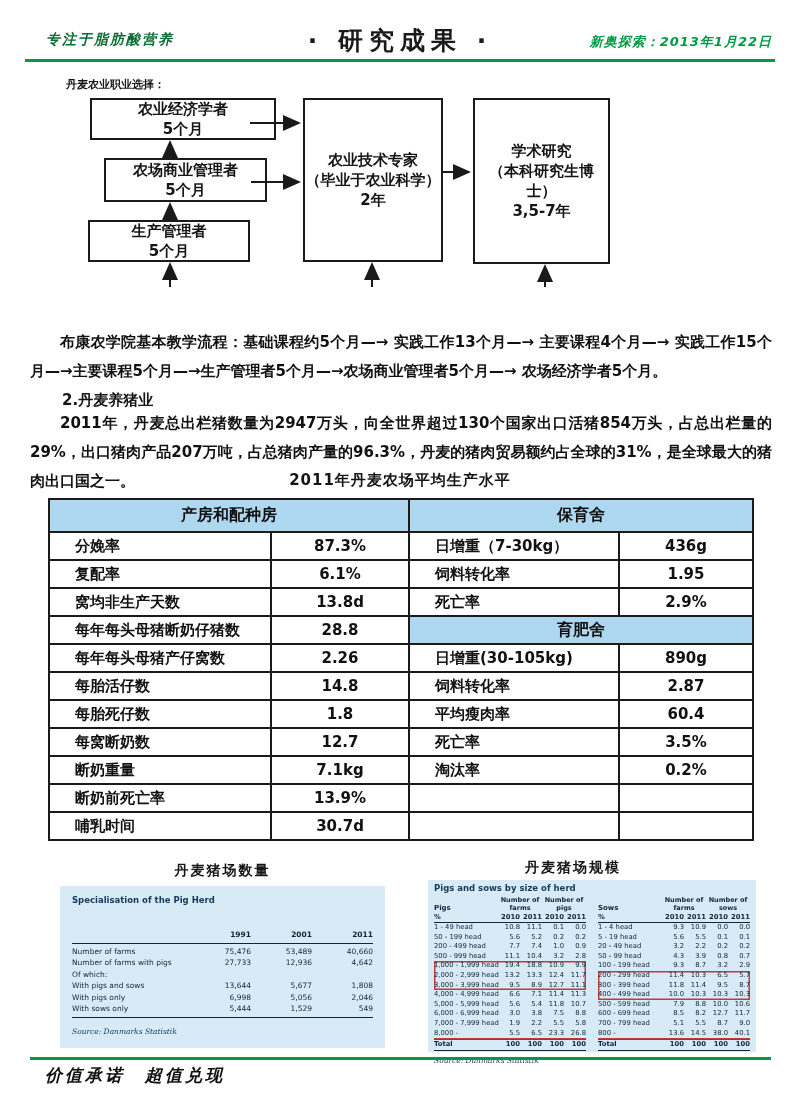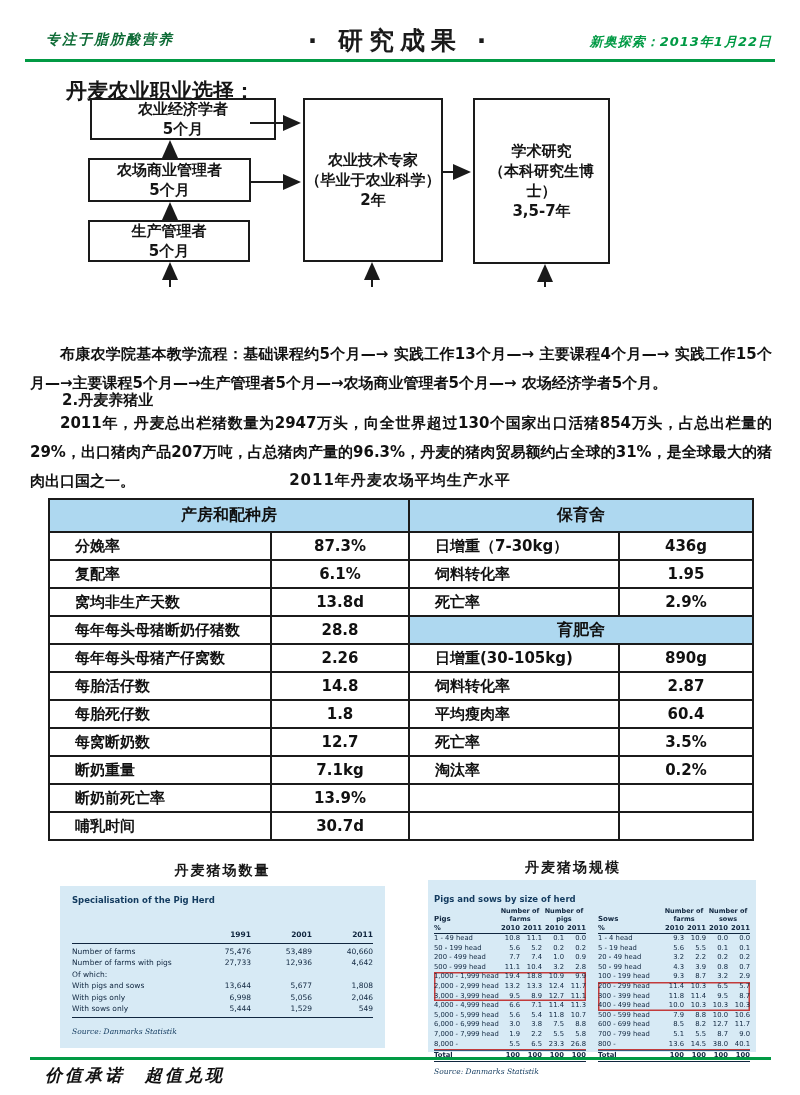--- a/index.html
+++ b/index.html
@@ -10,39 +10,39 @@
   
   .hdr-left  { position:absolute; left:46px; top:31px; font-size:14px; font-weight:bold;
                font-style:italic; color:#0d6b35; letter-spacing:2px; }
   .hdr-center{ position:absolute; left:0; top:24px; width:100%; text-align:center;
                font-size:25px; font-weight:bold; color:#1a1a1a; letter-spacing:6px; }
   .hdr-right { position:absolute; right:28px; top:33px; font-size:13px; font-weight:bold;
                font-style:italic; color:#019a44; letter-spacing:1px; }
   .hdr-line  { position:absolute; left:25px; top:59px; width:750px; height:3px; background:#019a44; }
 
   
-  .fc-title { position:absolute; left:66px; top:77px; font-size:21px; font-weight:bold; }
+  .fc-title { position:absolute; left:66px; top:77px; font-size:11px; font-weight:bold; }
   .fc-box { position:absolute; border:2px solid #1a1a1a; background:#fff; display:flex;
             flex-direction:column; align-items:center; justify-content:center;
             font-weight:bold; text-align:center; line-height:1.35; }
   .fc-box .l1 { font-size:15px; }
   .fc-box .l2, .fc-box .l3 { font-size:15px; }
   #box1 { left:90px;  top:98px;  width:186px; height:42px; }
-  #box2 { left:88px;  top:158px; width:163px; height:44px; }
+  #box2 { left:104px;  top:158px; width:163px; height:44px; }
   #box3 { left:88px;  top:220px; width:162px; height:42px; }
   #box4 { left:303px; top:98px;  width:140px; height:164px; font-size:16px; }
   #box5 { left:473px; top:98px;  width:137px; height:166px; font-size:16px; }
   #box6 { left:88px;  top:287px; width:534px; height:45px; }
   .fc-arrows { position:absolute; left:0; top:0; pointer-events:none; }
 
   
   .para { position:absolute; left:30px; width:742px; font-size:15px; font-weight:600;
           line-height:29px; text-align:justify; color:#111; }
   .para.indent { text-indent:2em; }
-  #p1 { top:340px; }
+  #p1 { top:328px; }
   .h2  { position:absolute; left:62px; top:391px; font-size:15px; font-weight:bold; }
   #p2 { top:409px; }
 
   
   .tbl-title { position:absolute; left:0; top:471px; width:100%; text-align:center;
                font-size:15px; font-weight:bold; letter-spacing:1px; }
   .main-table { position:absolute; left:48px; top:498px; width:704px; border-collapse:collapse;
                 table-layout:fixed; }
   .main-table th, .main-table td { border:2px solid #1b1b1b; font-weight:bold; font-size:15px;
                 color:#111; height:28px; padding:1px 4px;text-align:center; }
@@ -59,21 +59,21 @@
   .panel .p-head { font-weight:bold; font-size:8.5px; color:#123a5e; }
   .panel .p-source { font-family:"DejaVu Serif", serif; font-style:italic; font-size:7.5px; color:#123a5e; }
 
   #herd-panel { left:60px; top:886px; width:325px; height:162px; padding:9px 12px; }
   .h-grid { display:grid; grid-template-columns:118px 1fr 1fr 1fr; font-size:7.5px; line-height:11.5px; }
   .h-years { margin-top:24px; font-weight:bold; border-bottom:1.4px solid #10263f; padding-bottom:2px; }
   .h-years span, .h-row .h-val { text-align:right; }
   #herd-rows { border-bottom:1.4px solid #10263f; padding:2px 0; }
   #herd-panel .p-source { margin-top:9px; }
 
-  #size-panel { left:428px; top:880px; width:328px; height:172px; padding:14px 6px; }
+  #size-panel { left:428px; top:880px; width:328px; height:172px; padding:3px 6px; }
   .st-cols { display:flex; gap:12px; margin-top:4px; }
   .st-half { width:152px; }
   .st-ghead { display:flex; align-items:flex-end; font-weight:bold; font-size:6.5px; line-height:7.5px; }
   .st-ghead .st-stub { width:64px; font-size:7px; }
   .st-ghead .st-g { width:44px; text-align:center; }
   .st-yrow { display:flex; font-weight:bold; font-size:6.8px; border-bottom:1px solid #10263f;
              padding:1px 0 1px 0; }
   .st-yrow .st-stub { width:64px; }
   .st-yrow .st-num, .st-row .st-num { width:22px; text-align:right; }
   .st-row { display:flex; font-size:6.8px; line-height:9.6px; }

